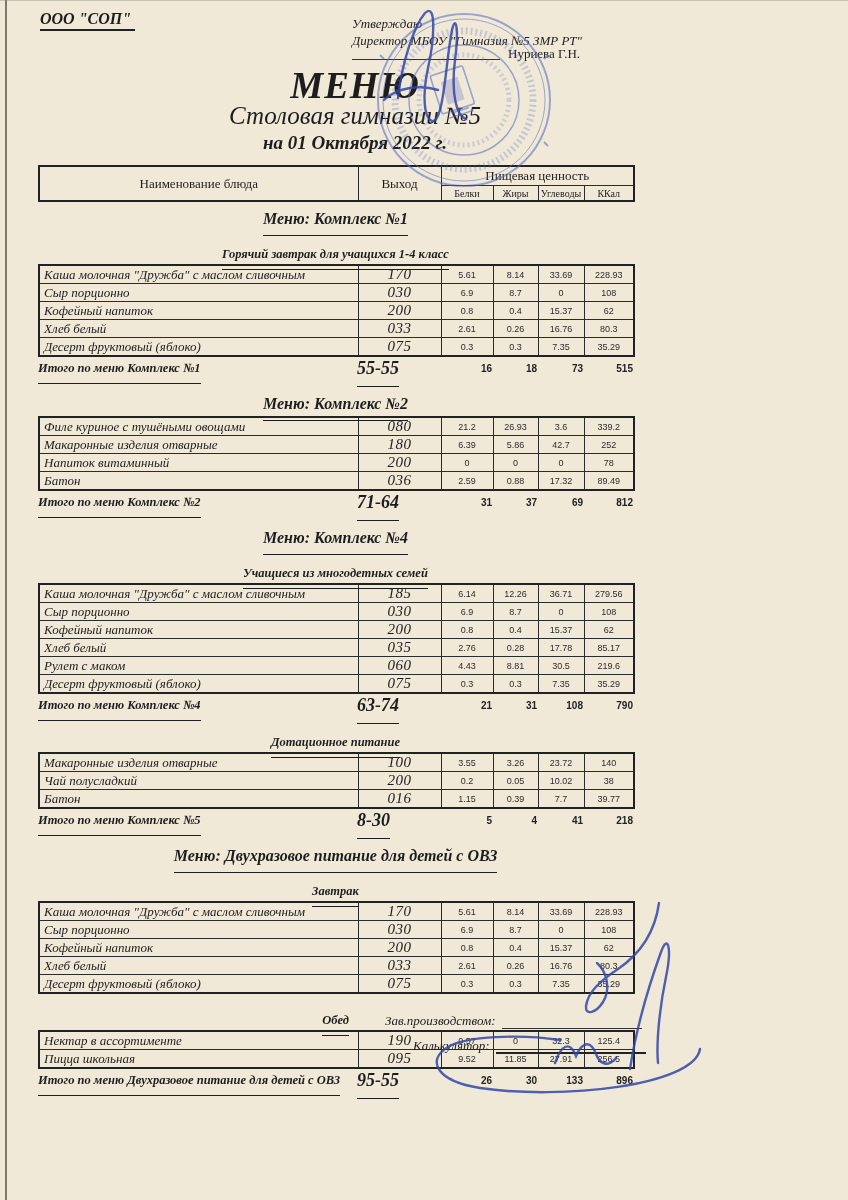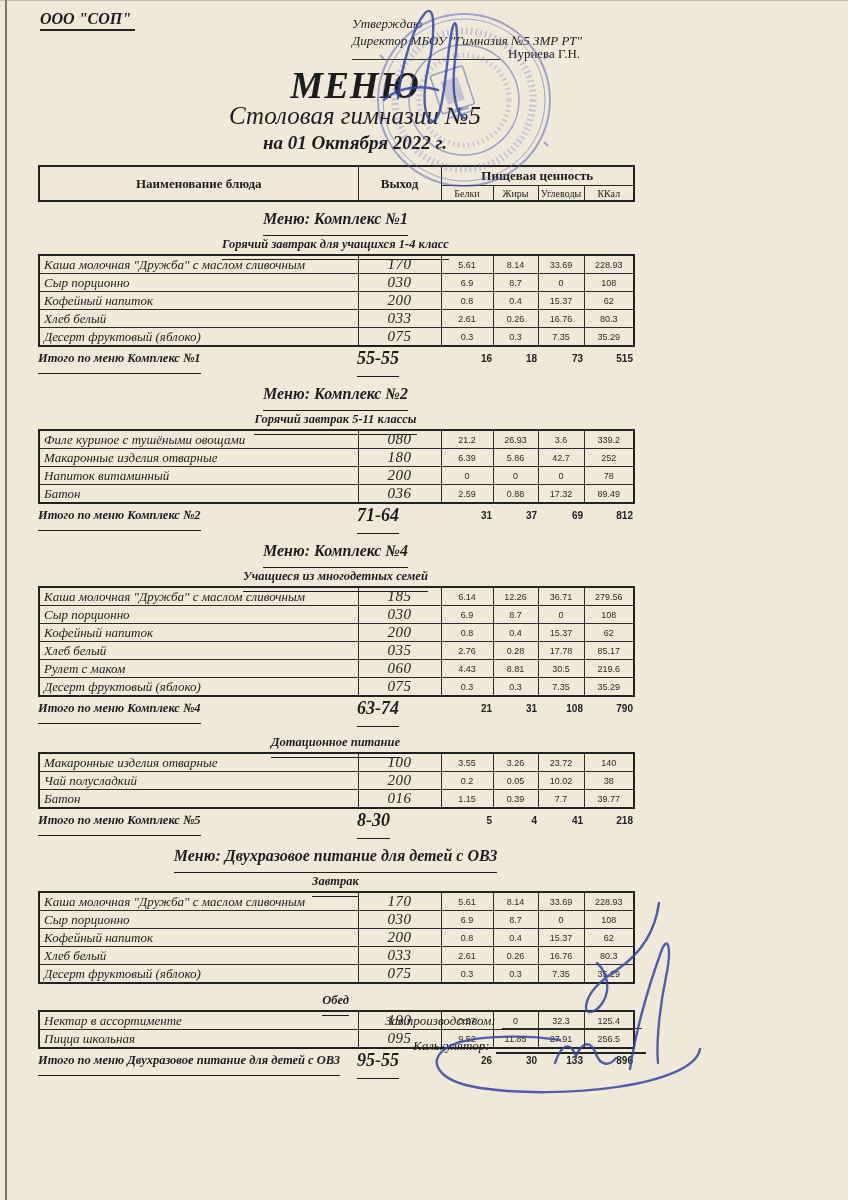--- a/index.html
+++ b/index.html
@@ -27,26 +27,26 @@
 
   
   .content{position:absolute;left:38px;top:165px;width:595px}
 
   table{border-collapse:collapse;table-layout:fixed;width:595px}
   col.c-name{width:319px}col.c-out{width:83px}col.c-p{width:52px}
   col.c-f{width:45px}col.c-c{width:46px}col.c-k{width:50px}
 
   .hdr-table td,.hdr-table th,.menu-table td{border:1px solid #2b2b2b}
   .hdr-table,.menu-table{border:2px solid #222}
-  .hdr-table th{font-size:13px;font-weight:bold;text-align:center;padding:0}
+  .hdr-table th{font-size:13px;font-weight:normal;text-align:center;padding:0}
   .hdr-table .row1 th{height:18px}
   .hdr-table .row2 th{height:14px;font-size:10px;font-weight:normal}
 
   .sec-title{margin-top:8px;text-align:center;font-weight:bold;font-style:italic;font-size:16px;height:18px;line-height:18px}
-  .grp-sub{margin-top:9px;text-align:center;font-weight:bold;font-style:italic;font-size:12.5px;height:14px;line-height:14px}
+  .grp-sub{margin-top:19px;text-align:center;font-weight:bold;font-style:italic;font-size:12.5px;height:14px;line-height:14px}
   .u{border-bottom:1.5px solid currentColor;padding-bottom:8px}
 
   .menu-table{margin-top:3px}
   .menu-table td{height:17px;padding:0;overflow:hidden;white-space:nowrap}
   td.dname{font-style:italic;font-size:13px;padding-left:4px}
   td.dout{font-style:italic;font-size:15px;text-align:center;letter-spacing:.5px}
   td.nut{font-family:"Liberation Sans",sans-serif;font-size:9px;text-align:center;color:#2b2b2b}
 
   .totals{margin-top:1px}
   .totals td{height:18px;padding:0;white-space:nowrap;vertical-align:middle}
@@ -193,21 +193,20 @@
             <td class="tnut">515</td>
           </tr>
         </tbody>
         </table>
       </section>
       <section class="menu-section">
         <div class="sec-title"><span class="u">Меню: Комплекс №2</span></div>
         <div>
 
         <div class="group">
-              <div class="grp-sub"><span class="u">Горячий завтрак 5-11 классы</span></div>
               <table class="menu-table">
                 <colgroup>
                 <col class="c-name">
                 <col class="c-out">
                 <col class="c-p">
                 <col class="c-f">
                 <col class="c-c">
                 <col class="c-k">
               </colgroup>
                 <tbody>

